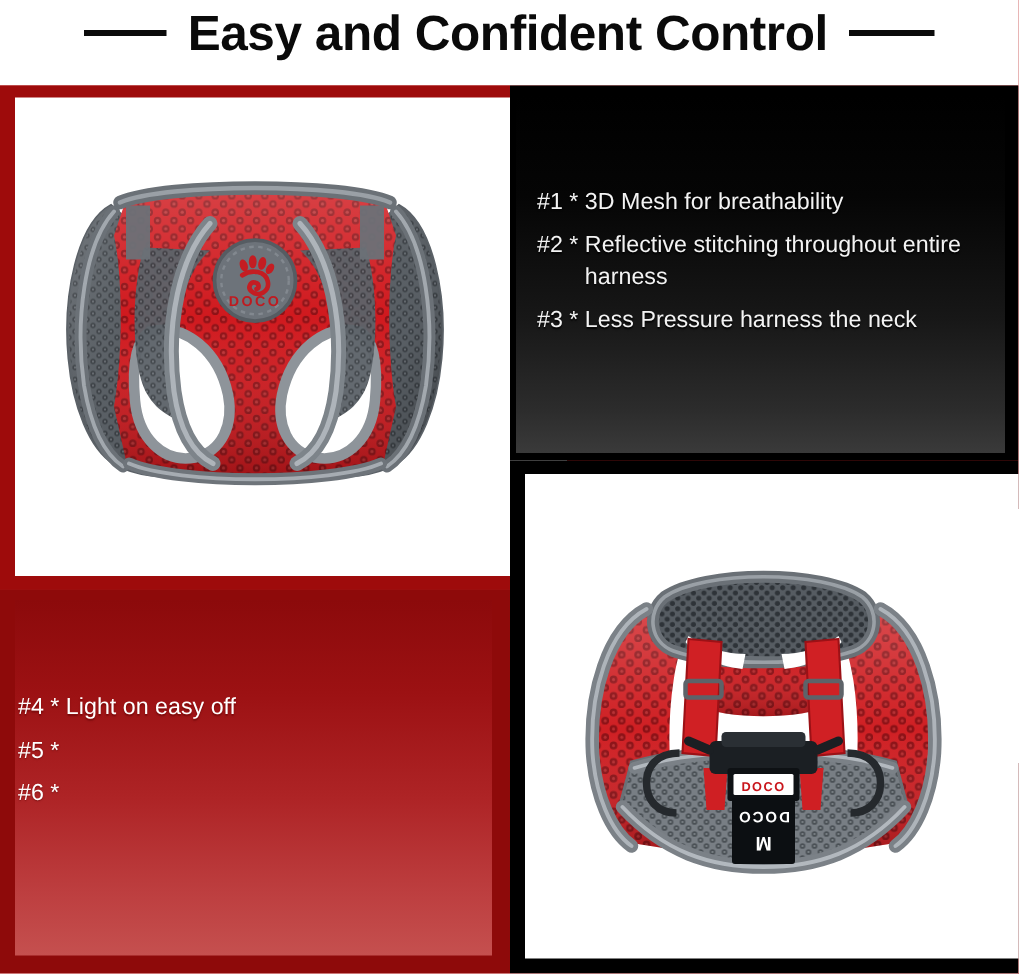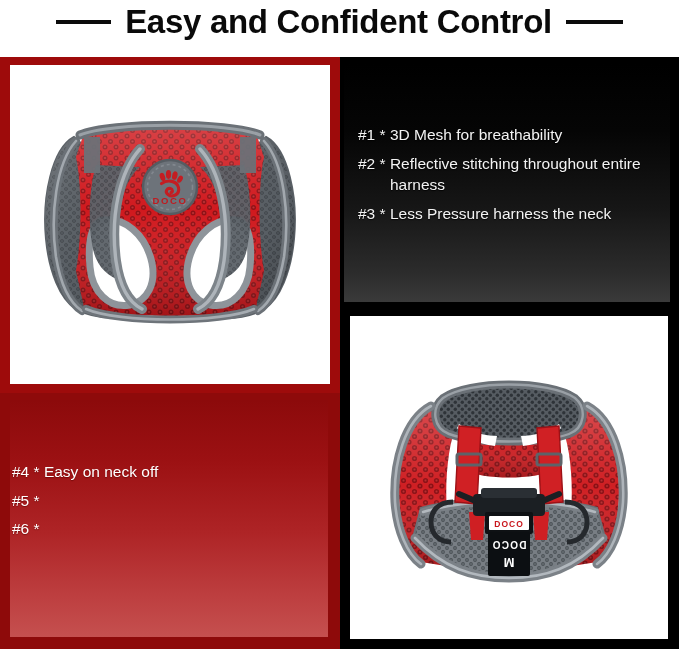--- a/index.html
+++ b/index.html
@@ -32,21 +32,21 @@
   
   .quad{position:absolute;box-sizing:border-box;}
 
   
   .panel-tl{
     left:0;top:57px;width:340px;height:336px;
     background:#9e0b0b;
     padding:8px 10px 9px 10px;
   }
   .photo-surface{
-    width:100%;height:100%;background:#ffffff;position:relative;overflow:hidden;
+    width:100%;height:100%;background:#ffffff;position:relative;overflow:hidden;padding-left:48px;
   }
 
   
   .panel-tr{
     left:340px;top:57px;width:339px;height:250px;
     background:linear-gradient(180deg,#000000 0%,#050505 28%,#171717 62%,#2c2c2c 88%,#3a3a3a 100%);
     border-top:7px solid #000000;
     border-right:9px solid #000000;
     border-bottom:5px solid #000000;
     border-left:4px solid #000000;
@@ -247,21 +247,21 @@
         <span class="feat-text">Less Pressure harness the neck</span>
       </li>
     </ul>
   </div>
 
   <div class="quad panel-bl">
     <div class="red-surface">
       <ul class="feature-list list-red">
         <li>
           <span class="feat-num">#4 *</span>&nbsp;
-          <span class="feat-text">Easy on neck off</span>
+          <span class="feat-text">Light on easy off</span>
         </li>
         <li>
           <span class="feat-num">#5 *</span>&nbsp;
         </li>
         <li>
           <span class="feat-num">#6 *</span>&nbsp;
         </li>
       </ul>
     </div>
   </div>

